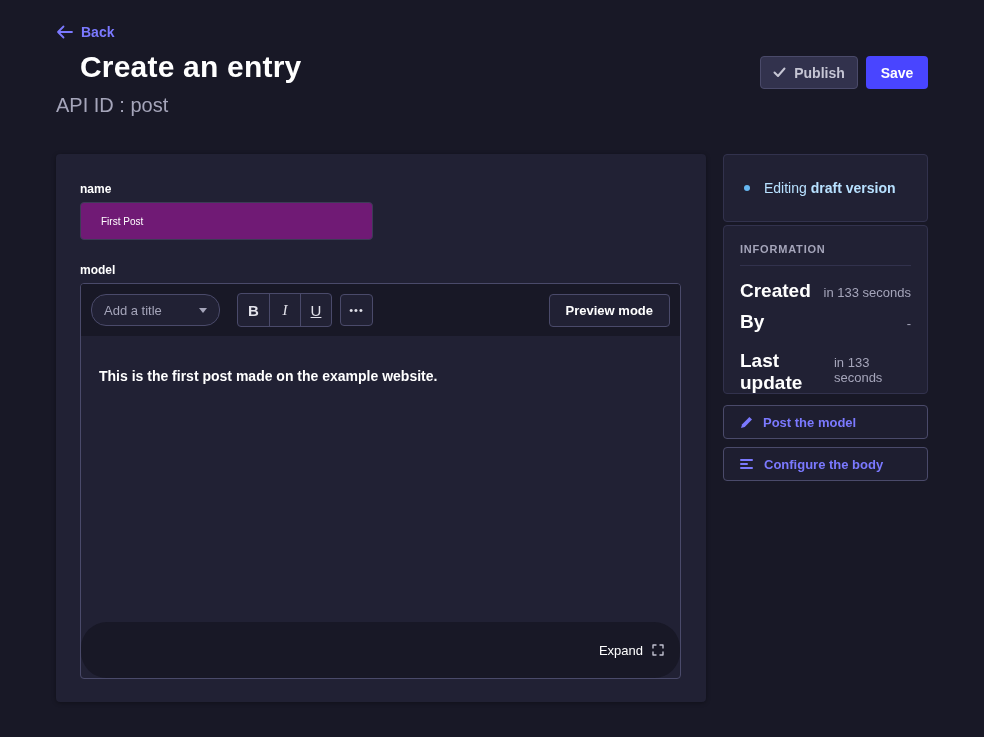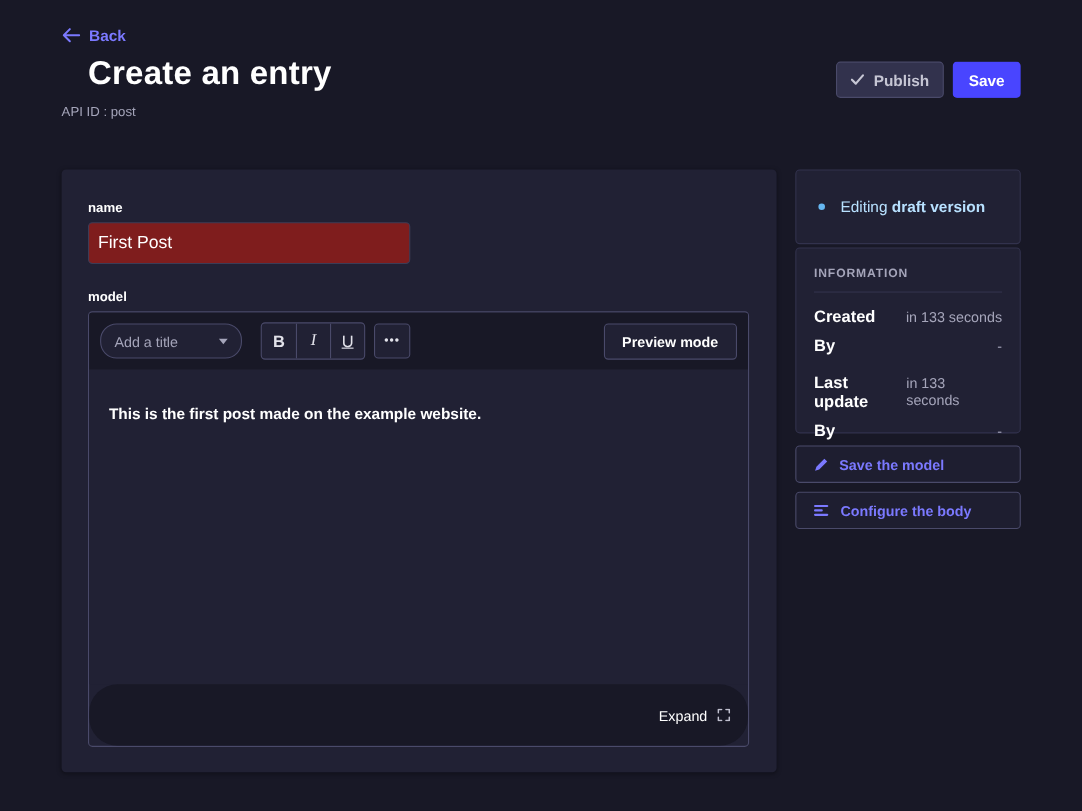--- a/index.html
+++ b/index.html
@@ -8,37 +8,37 @@
     position:relative; width:984px; height:737px; overflow:hidden;
     background:#181826; color:#fff;
     font-family:"Liberation Sans","DejaVu Sans",sans-serif;
   }
   .abs { position:absolute; }
 
   
   .back-link { left:56px; top:24px; display:flex; align-items:center; gap:8px;
     color:#7b79ff; font-size:14px; font-weight:600; cursor:pointer; }
   .page-title { left:56px; top:50px; font-size:30px; font-weight:700; color:#ffffff; letter-spacing:.2px;margin-left:24px; }
-  .page-subtitle { left:56px; top:94px; font-size:12px; color:#a5a5ba; }
+  .page-subtitle { left:56px; top:94px; font-size:20px; color:#a5a5ba; }
 
   .btn { display:inline-flex; align-items:center; justify-content:center; gap:8px;
     border-radius:4px; font-size:14px; font-weight:600; cursor:pointer; border:1px solid transparent; }
   .publish-btn { left:760px; top:56px; width:98px; height:33px;
     background:#32324d; border-color:#4a4a6a; color:#c6c6d4; }
   .save-btn { left:866px; top:56px; width:62px; height:33px;
     background:#4945ff; color:#ffffff; }
 
   
   .main-card { left:56px; top:154px; width:650px; height:548px;
     background:#212134; border-radius:4px; box-shadow:0 1px 4px rgba(0,0,0,.35); }
   .field-label { left:80px; font-size:12px; font-weight:700; color:#ffffff; }
   .name-label { top:182px; }
   .name-input { left:80px; top:202px; width:293px; height:38px;
-    background:#7f1d1d; border:1px solid #3c3c56; border-radius:4px;
-    color:#ffffff; font-size:16px; padding:0 8px;
+    background:#701a75; border:1px solid #3c3c56; border-radius:4px;
+    color:#ffffff; font-size:10px; padding:0 20px;
     font-family:"Liberation Sans","DejaVu Sans",sans-serif; outline:none; }
   .body-label { top:263px; }
 
   
   .editor { left:80px; top:283px; width:601px; height:396px;
     border:1px solid #4a4a6a; border-radius:4px; overflow:hidden;
     display:flex; flex-direction:column; }
   .editor-toolbar { height:52px; background:#181826; flex:0 0 auto;
     display:flex; align-items:center; padding:0 10px; }
   .title-select { width:129px; height:32px; background:#212134;
@@ -74,21 +74,21 @@
   .draft-dot { width:6px; height:6px; border-radius:50%; background:#66b7f1; flex:0 0 auto; }
   .draft-text { font-size:14px; color:#b8e1ff; }
   .draft-text b { font-weight:700; }
 
   .info-panel { left:723px; top:225px; width:205px; height:169px;
     background:#212134; border:1px solid #32324d; border-radius:4px; padding:17px 16px; }
   .info-heading { font-size:11px; font-weight:700; letter-spacing:.8px; color:#a5a5ba; }
   .info-divider { margin:10px 0 14px; border:none; border-top:1px solid #32324d; }
   .info-row { display:flex; justify-content:space-between; align-items:baseline; margin-bottom:9px; }
   .info-row.group-gap { margin-top:17px; }
-  .info-row .lbl { font-size:15px; font-weight:700; color:#ffffff; }
+  .info-row .lbl { font-size:19px; font-weight:700; color:#ffffff; }
   .info-row .val { font-size:13px; color:#a5a5ba; }
 
   .side-action { left:723px; width:205px; height:34px; background:#1e1e30;
     border:1px solid #4a4a6a; border-radius:4px; display:flex; align-items:center;
     gap:10px; padding:0 16px; cursor:pointer; color:#7b79ff; font-size:13px; font-weight:700; }
   .action-edit { top:405px; }
   .action-configure { top:447px; }
 
   .icon { display:inline-flex; align-items:center; justify-content:center; }
 </style>
@@ -192,21 +192,21 @@
       <span class="val">-</span>
     </div>
   </div>
 
   <div class="abs side-action action-edit">
     <span class="icon">
       <svg width="13" height="13" viewBox="0 0 13 13" fill="none">
         <path d="M1 12l1.2-3.7L9.4 1l2.6 2.6-7.3 7.3L1 12z" fill="#7b79ff"></path>
       </svg>
     </span>
-    <span>Save the model</span>
+    <span>Post the model</span>
   </div>
 
   <div class="abs side-action action-configure">
     <span class="icon">
       <svg width="14" height="12" viewBox="0 0 14 12" fill="none">
         <rect x="0" y="1" width="13" height="2" rx="1" fill="#7b79ff"></rect>
         <rect x="0" y="5" width="8" height="2" rx="1" fill="#7b79ff"></rect>
         <rect x="0" y="9" width="13" height="2" rx="1" fill="#7b79ff"></rect>
       </svg>
     </span>

